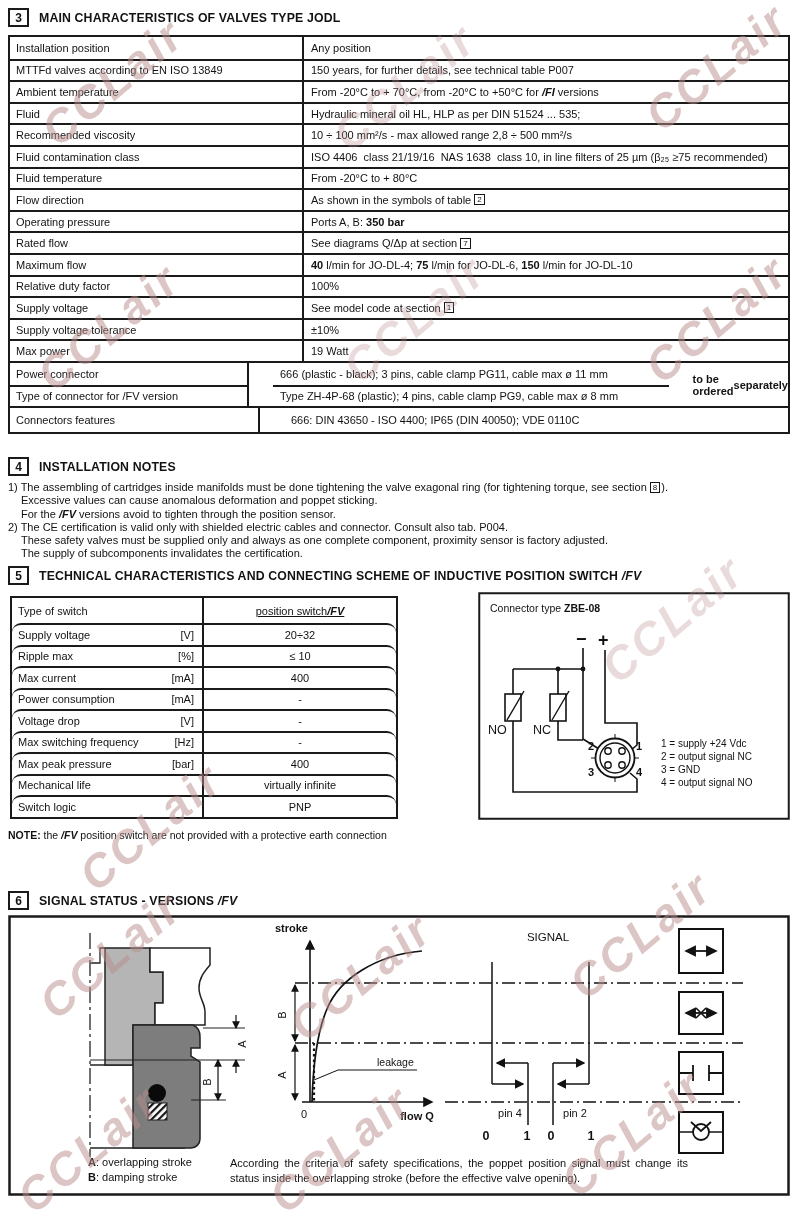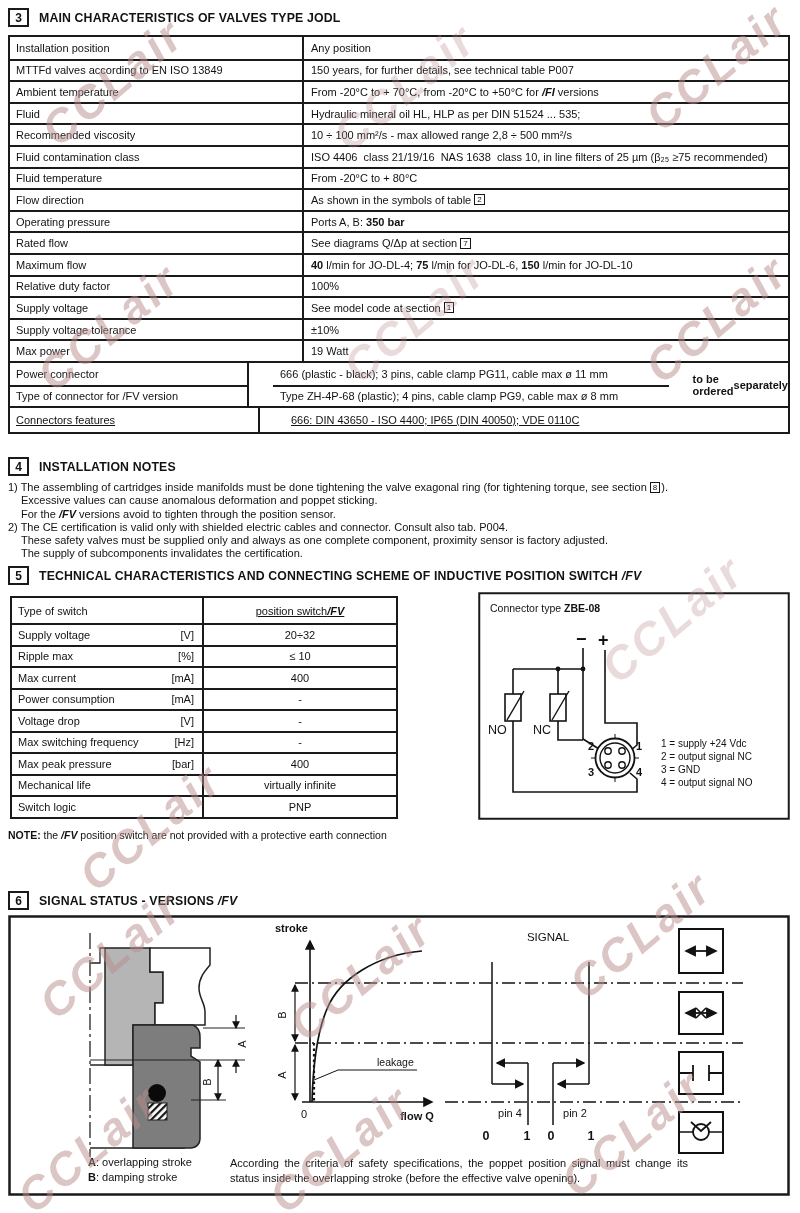--- a/index.html
+++ b/index.html
@@ -22,32 +22,32 @@
   .tbl3 { position: absolute; left: 8px; top: 35px; width: 782px; border: 2px solid #1a1a1a; background: #fff; }
   .row { display: flex; height: 21.6px; border-top: 2px solid #1a1a1a; }
   .row.first { border-top: none; }
   .lab { width: 294px; border-right: 2px solid #1a1a1a; display: flex; align-items: center; padding-left: 6px; font-size: 11px; }
   .val { flex: 1; display: flex; align-items: center; padding-left: 7px; font-size: 11px; white-space: pre-wrap; }
   .dblock { display: flex; border-top: 2px solid #1a1a1a; gap: 24px; }
   .labcol { width: 250px; border-right: 2px solid #1a1a1a; }
   .txtcol { width: 414px; }
   .anncol { flex: 1; display: flex; justify-content: space-around; align-items: center; font-weight: bold; font-size: 11px; }
   .cell { display: flex; align-items: center; padding-left: 6px; font-size: 11px; }
-  .h216 { height: 21.6px; } .h235 { height: 23.5px; text-decoration: underline; }
+  .h216 { height: 21.6px; } .h235 { height: 23.5px; }
   .bt { border-top: 2px solid #1a1a1a; }
   .valcol { flex: 1; }
   .valcol .cell { padding-left: 7px; }
   
   .refbox { display: inline-block; border: 1px solid #151515; font-size: 8px; line-height: 8px; padding: 1px 2px 0 2px; margin: 0 1px 0 3px; vertical-align: 1px; }
   
   .notes { position: absolute; left: 8px; top: 481px; width: 784px; font-size: 11px; line-height: 13.3px; }
   .note-line.indent { padding-left: 13px; }
   
   .tbl5 { position: absolute; left: 10px; top: 596px; width: 388px; border: 2px solid #1a1a1a; background: #fff; }
-  .t5row { display: flex; height: 21.5px; border-top: 2px solid #1a1a1a; }
+  .t5row { display: flex; height: 21.5px; border-top: 2px solid #1a1a1a; border-radius: 9px; }
   .t5row.head { height: 25px; border-top: none; }
   .t5lab { width: 192px; border-right: 2px solid #1a1a1a; display: flex; align-items: center; justify-content: space-between; padding: 0 8px 0 6px; font-size: 11px; }
   .t5val { flex: 1; display: flex; align-items: center; justify-content: center; font-size: 11px; }
   .t5row.head .t5val { font-size: 11px; text-decoration: underline; }
   
   .connbox { position: absolute; left: 478px; top: 592px; width: 312px; height: 228px; }
   
   .note5 { position: absolute; left: 8px; top: 829px; font-size: 10.5px; }
   
   .s6box { position: absolute; left: 8px; top: 915px; width: 620px; height: 281px; }

